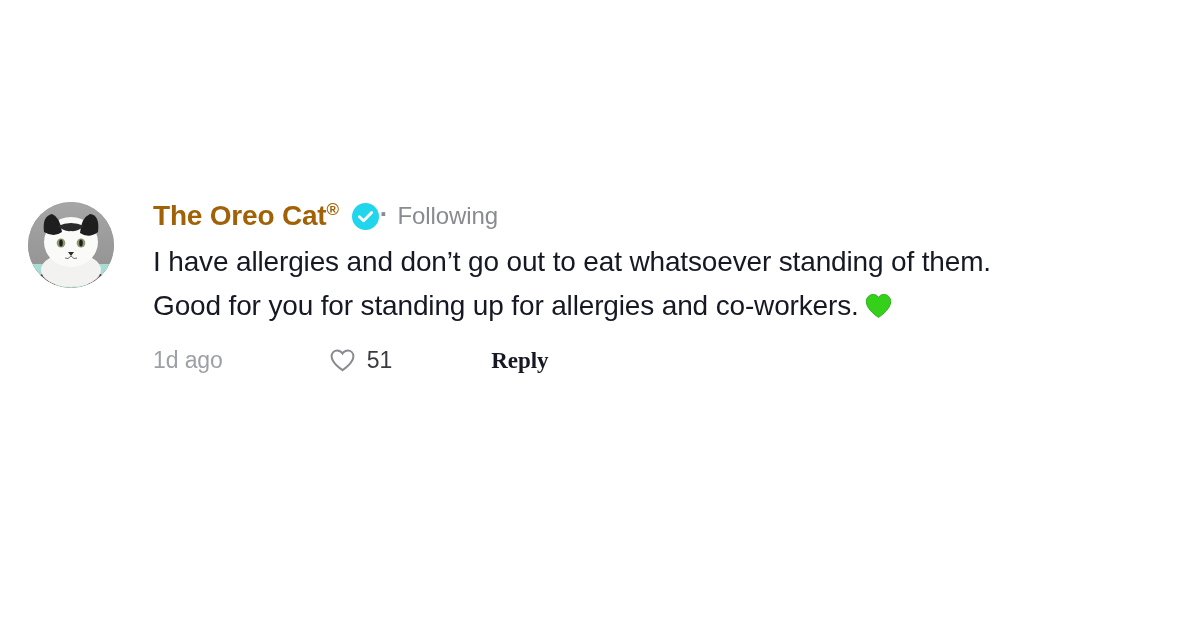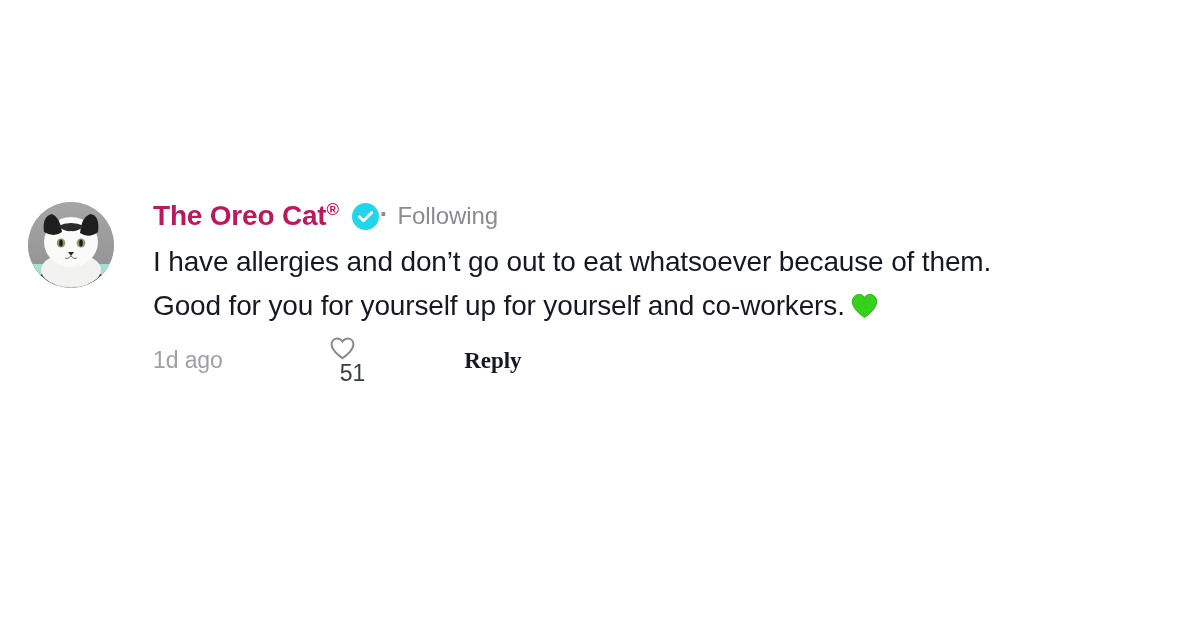--- a/index.html
+++ b/index.html
@@ -54,21 +54,21 @@
   
   .head-row {
     display: flex;
     align-items: center;
     height: 36px;
     margin-bottom: 6px;
   }
   .username {
     font-size: 28px;
     font-weight: 700;
-    color: #be185d;
+    color: #a16207;
     letter-spacing: -0.2px;
     line-height: 1;
     white-space: nowrap;
   }
   .username .reg {
     font-size: 17px;
     vertical-align: super;
     line-height: 0;
     font-weight: 700;
   }
@@ -129,23 +129,22 @@
   }
   .timestamp {
     font-size: 23px;
     font-weight: 400;
     color: #9ea0a5;
     letter-spacing: -0.1px;
     line-height: 1;
   }
   .like-group {
     display: flex;
-    align-items: flex-start;
+    align-items: center;
     margin-left: 58px;
-    flex-direction: column;
   }
   .heart-icon {
     width: 27px;
     height: 27px;
     flex: 0 0 27px;
     display: block;
   }
   .heart-icon svg { display: block; width: 27px; height: 27px; }
   .like-count {
     font-size: 23px;
@@ -224,22 +223,22 @@
             <circle cx="13.5" cy="13.5" r="13.5" fill="#20D5EC"></circle>
             <path d="M7.4 13.8 L11.6 17.8 L19.7 9.6" stroke="#ffffff" stroke-width="2.9" fill="none" stroke-linecap="round" stroke-linejoin="round"></path>
           </svg>
         </span>
 
         <span class="dot-sep">·</span>
         <span class="following">Following</span>
       </div>
 
       <div class="comment-text">
-        <span>I have allergies and don’t go out to eat whatsoever because of them.</span><br>
-        <span>Good for you for yourself up for yourself and co-workers.</span><span class="heart-emoji"><svg viewBox="0 0 27 26" xmlns="http://www.w3.org/2000/svg" aria-hidden="true">
+        <span>I have allergies and don’t go out to eat whatsoever standing of them.</span><br>
+        <span>Good for you for standing up for allergies and co-workers.</span><span class="heart-emoji"><svg viewBox="0 0 27 26" xmlns="http://www.w3.org/2000/svg" aria-hidden="true">
               <path d="M13.5 24.4 C13.5 24.4 1.3 16.8 1.3 8.6 C1.3 4.4 4.5 1.4 8.2 1.4 C10.6 1.4 12.5 2.7 13.5 4.4 C14.5 2.7 16.4 1.4 18.8 1.4 C22.5 1.4 25.7 4.4 25.7 8.6 C25.7 16.8 13.5 24.4 13.5 24.4 Z" fill="#35D11A" stroke="#23a80f" stroke-width="0.9"></path>
             </svg></span>
       </div>
 
       <div class="meta-row">
         <span class="timestamp">1d ago</span>
 
         <span class="like-group">
           <span class="heart-icon">
             <svg viewBox="0 0 27 27" xmlns="http://www.w3.org/2000/svg" aria-hidden="true">

